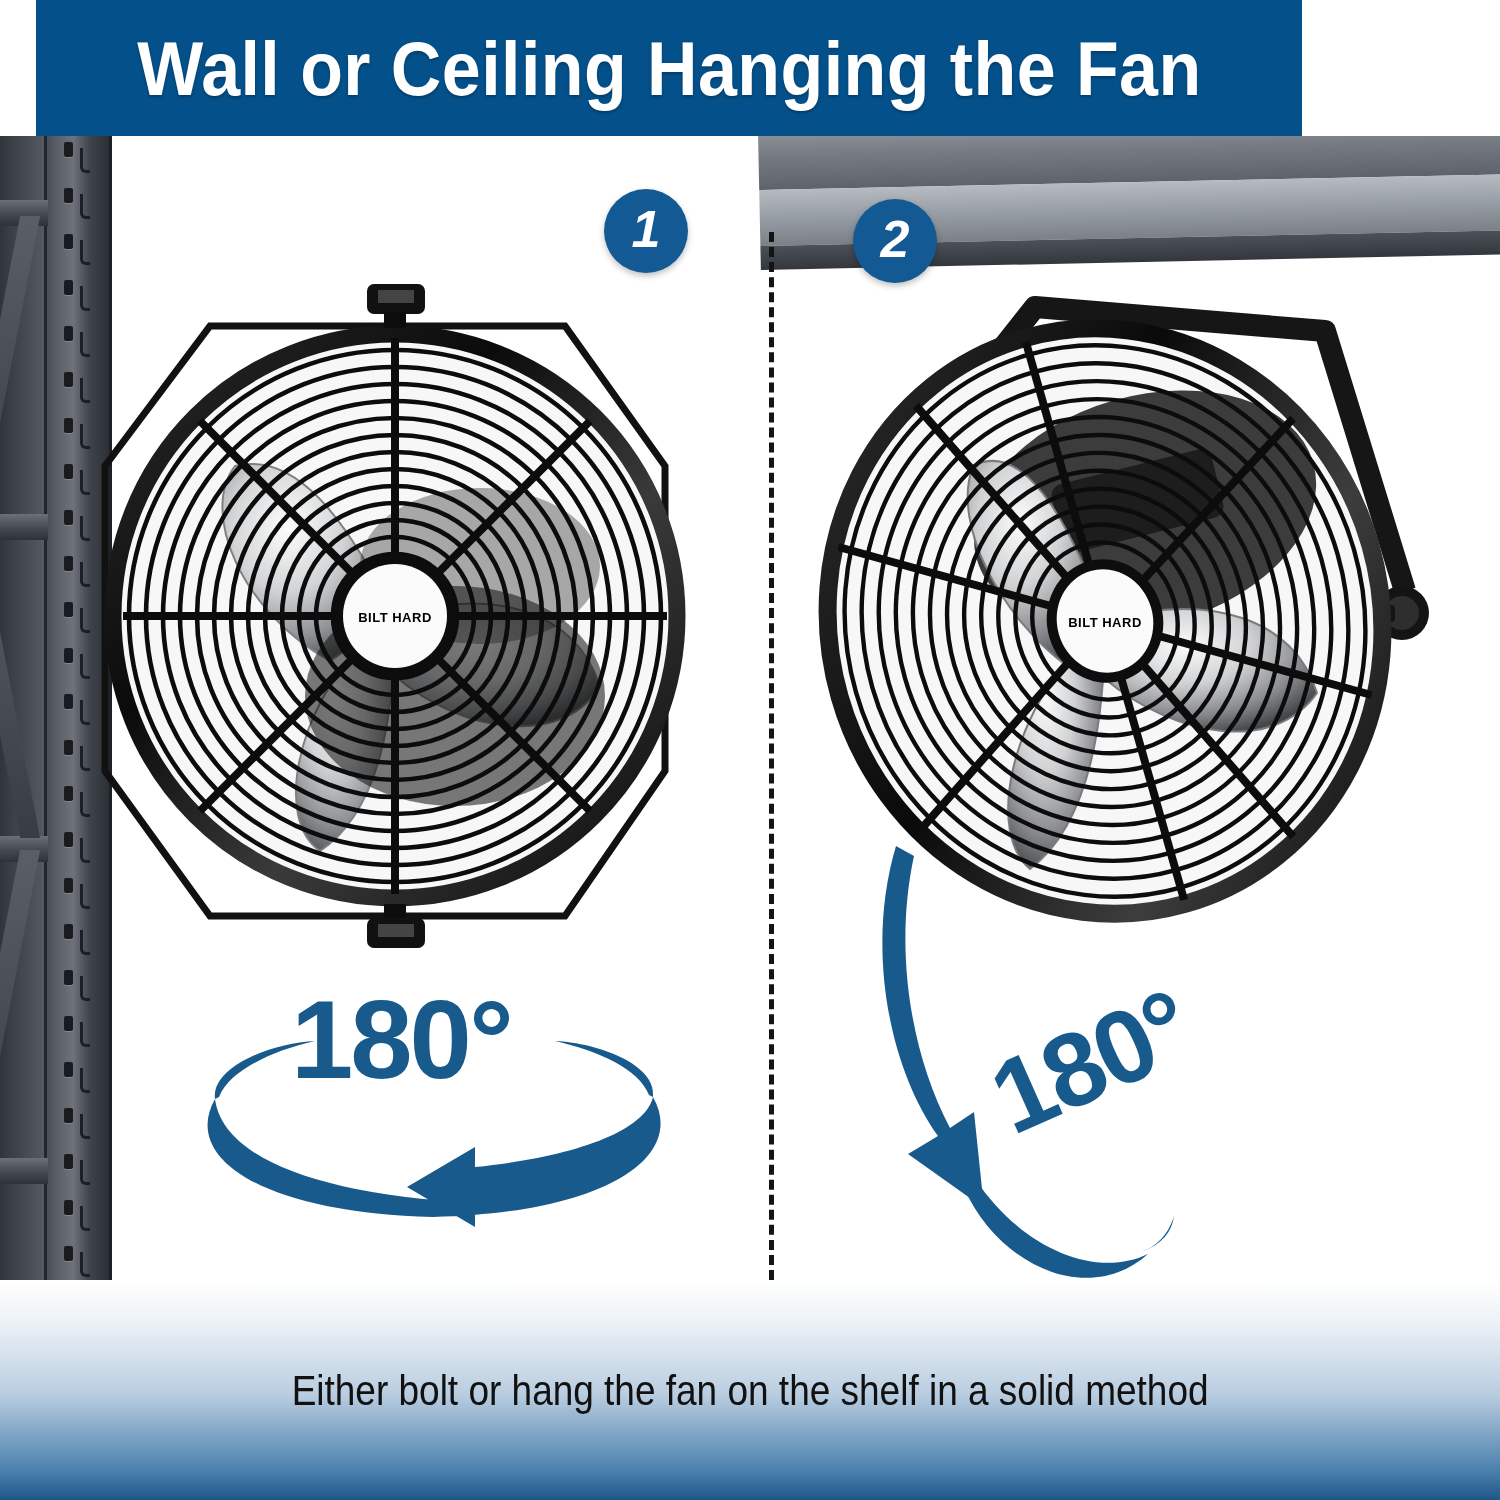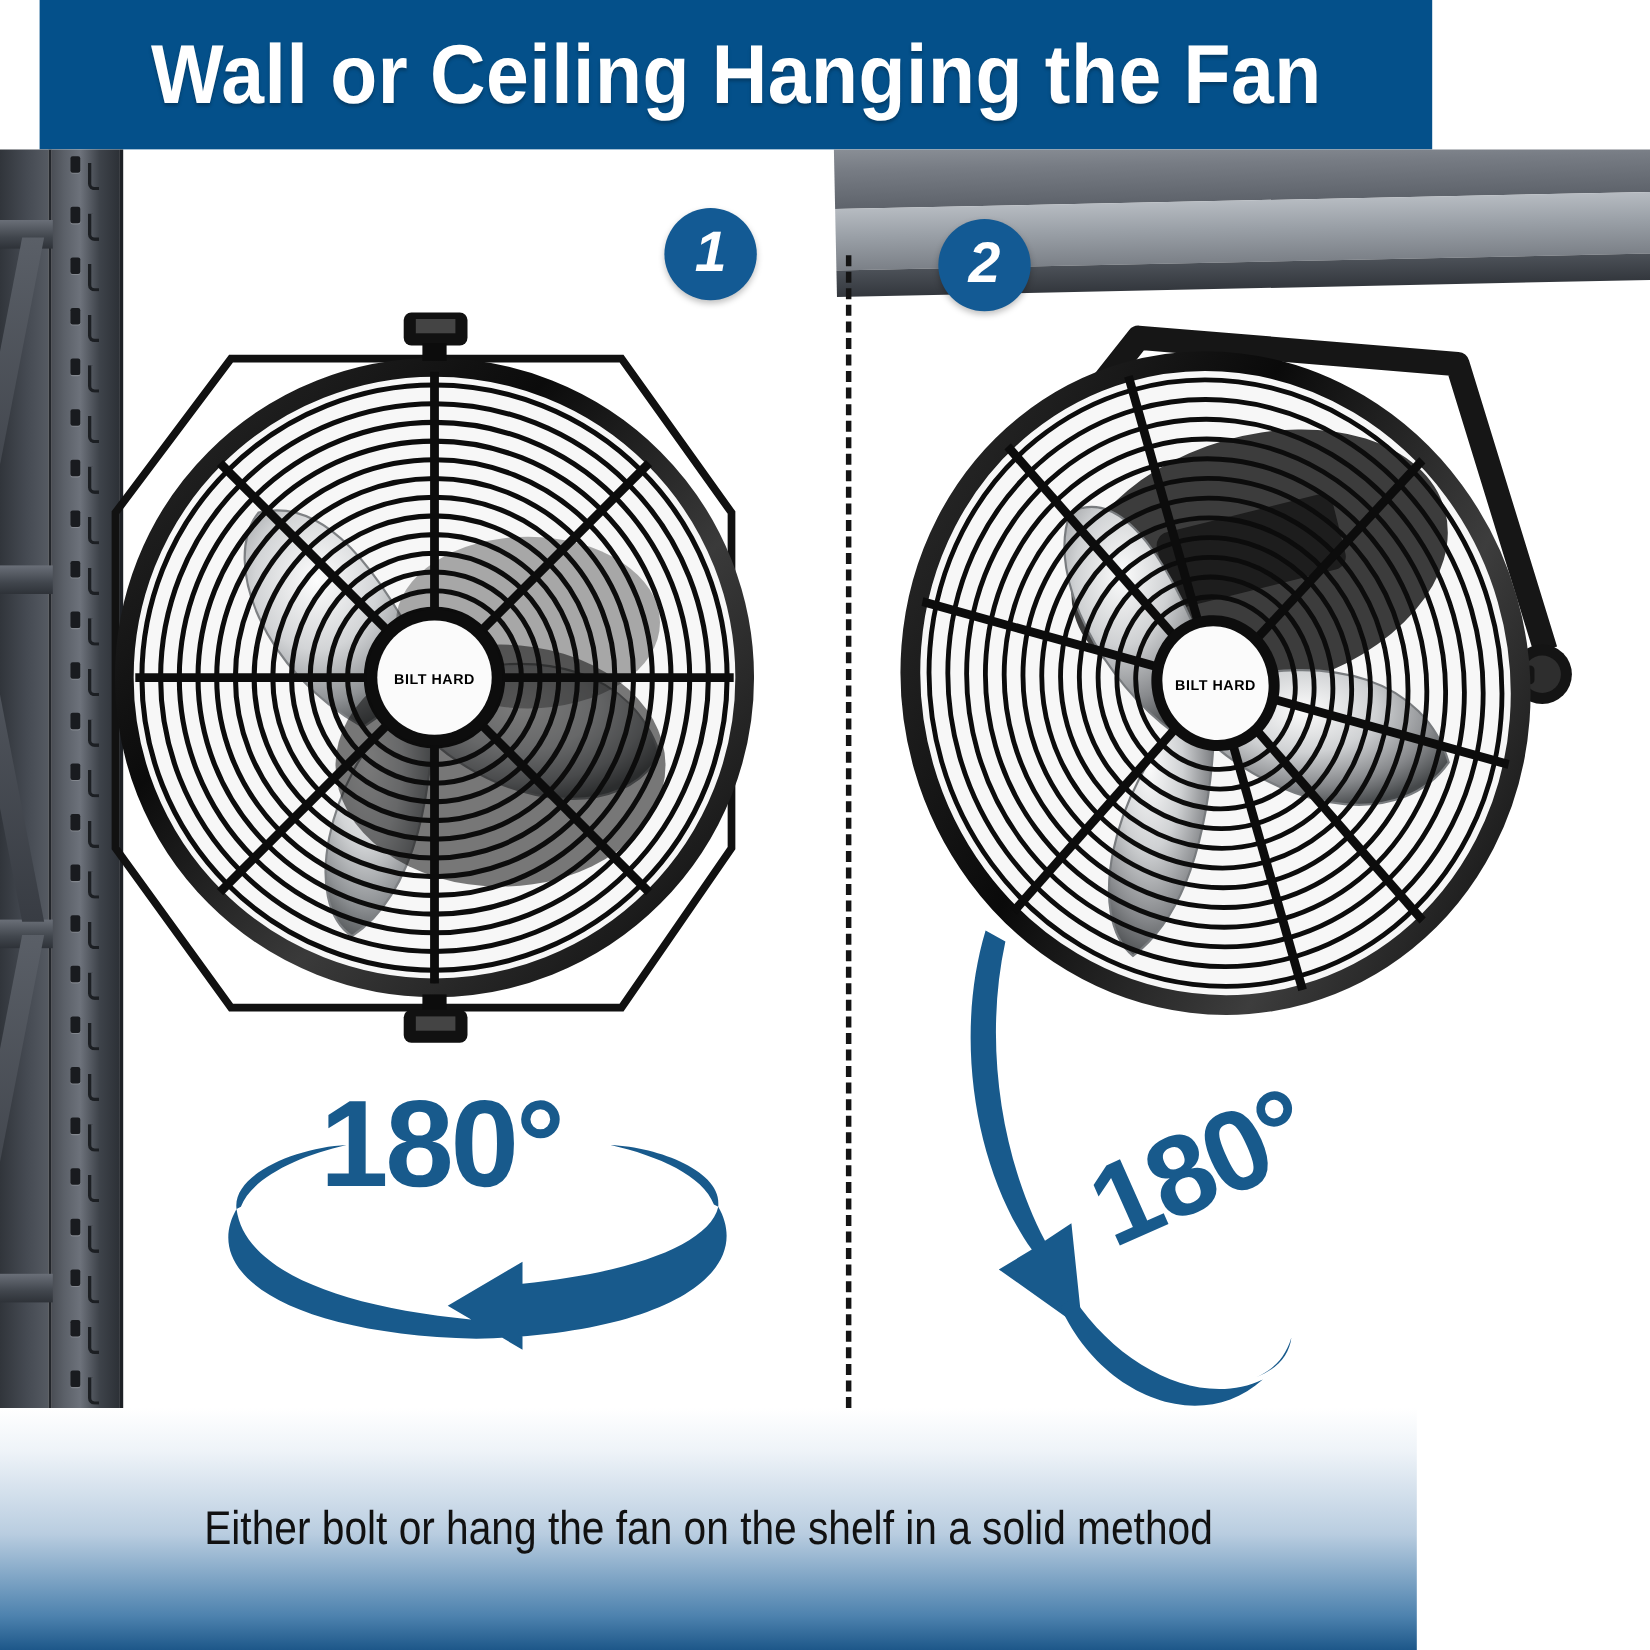--- a/index.html
+++ b/index.html
@@ -58,21 +58,21 @@
   
   .deg-left{position:absolute;left:175px;top:845px;width:520px;height:260px;}
   .deg-left-text{position:absolute;left:116px;top:-6px;font-size:112px;font-weight:bold;
                  color:#185a8c;letter-spacing:-3px;font-family:"Liberation Sans",sans-serif;}
   .deg-right{position:absolute;left:880px;top:700px;width:400px;height:470px;}
   .deg-right-text{position:absolute;left:118px;top:208px;font-size:104px;font-weight:bold;
                   color:#185a8c;letter-spacing:-3px;transform:rotate(-24deg);
                   transform-origin:left center;font-family:"Liberation Sans",sans-serif;}
 
   
-  .footer{position:absolute;left:0;top:1280px;width:1288px;height:220px;
+  .footer{position:absolute;left:0;top:1280px;width:1500px;height:220px;
           background:linear-gradient(180deg,#ffffff 0%,#eef3f8 18%,#b9cde0 52%,#4d82ae 86%,#1d5789 100%);
           display:flex;align-items:center;justify-content:center;}
   .footer-text{font-size:43px;color:#111;transform:scaleX(.86);transform-origin:center;
                white-space:nowrap;font-family:"Liberation Sans",sans-serif;}
 
   .hub-label{font-size:13px;font-weight:bold;color:#1a7fd4;letter-spacing:.5px;}
 </style>
 </head>
 <body>
 

